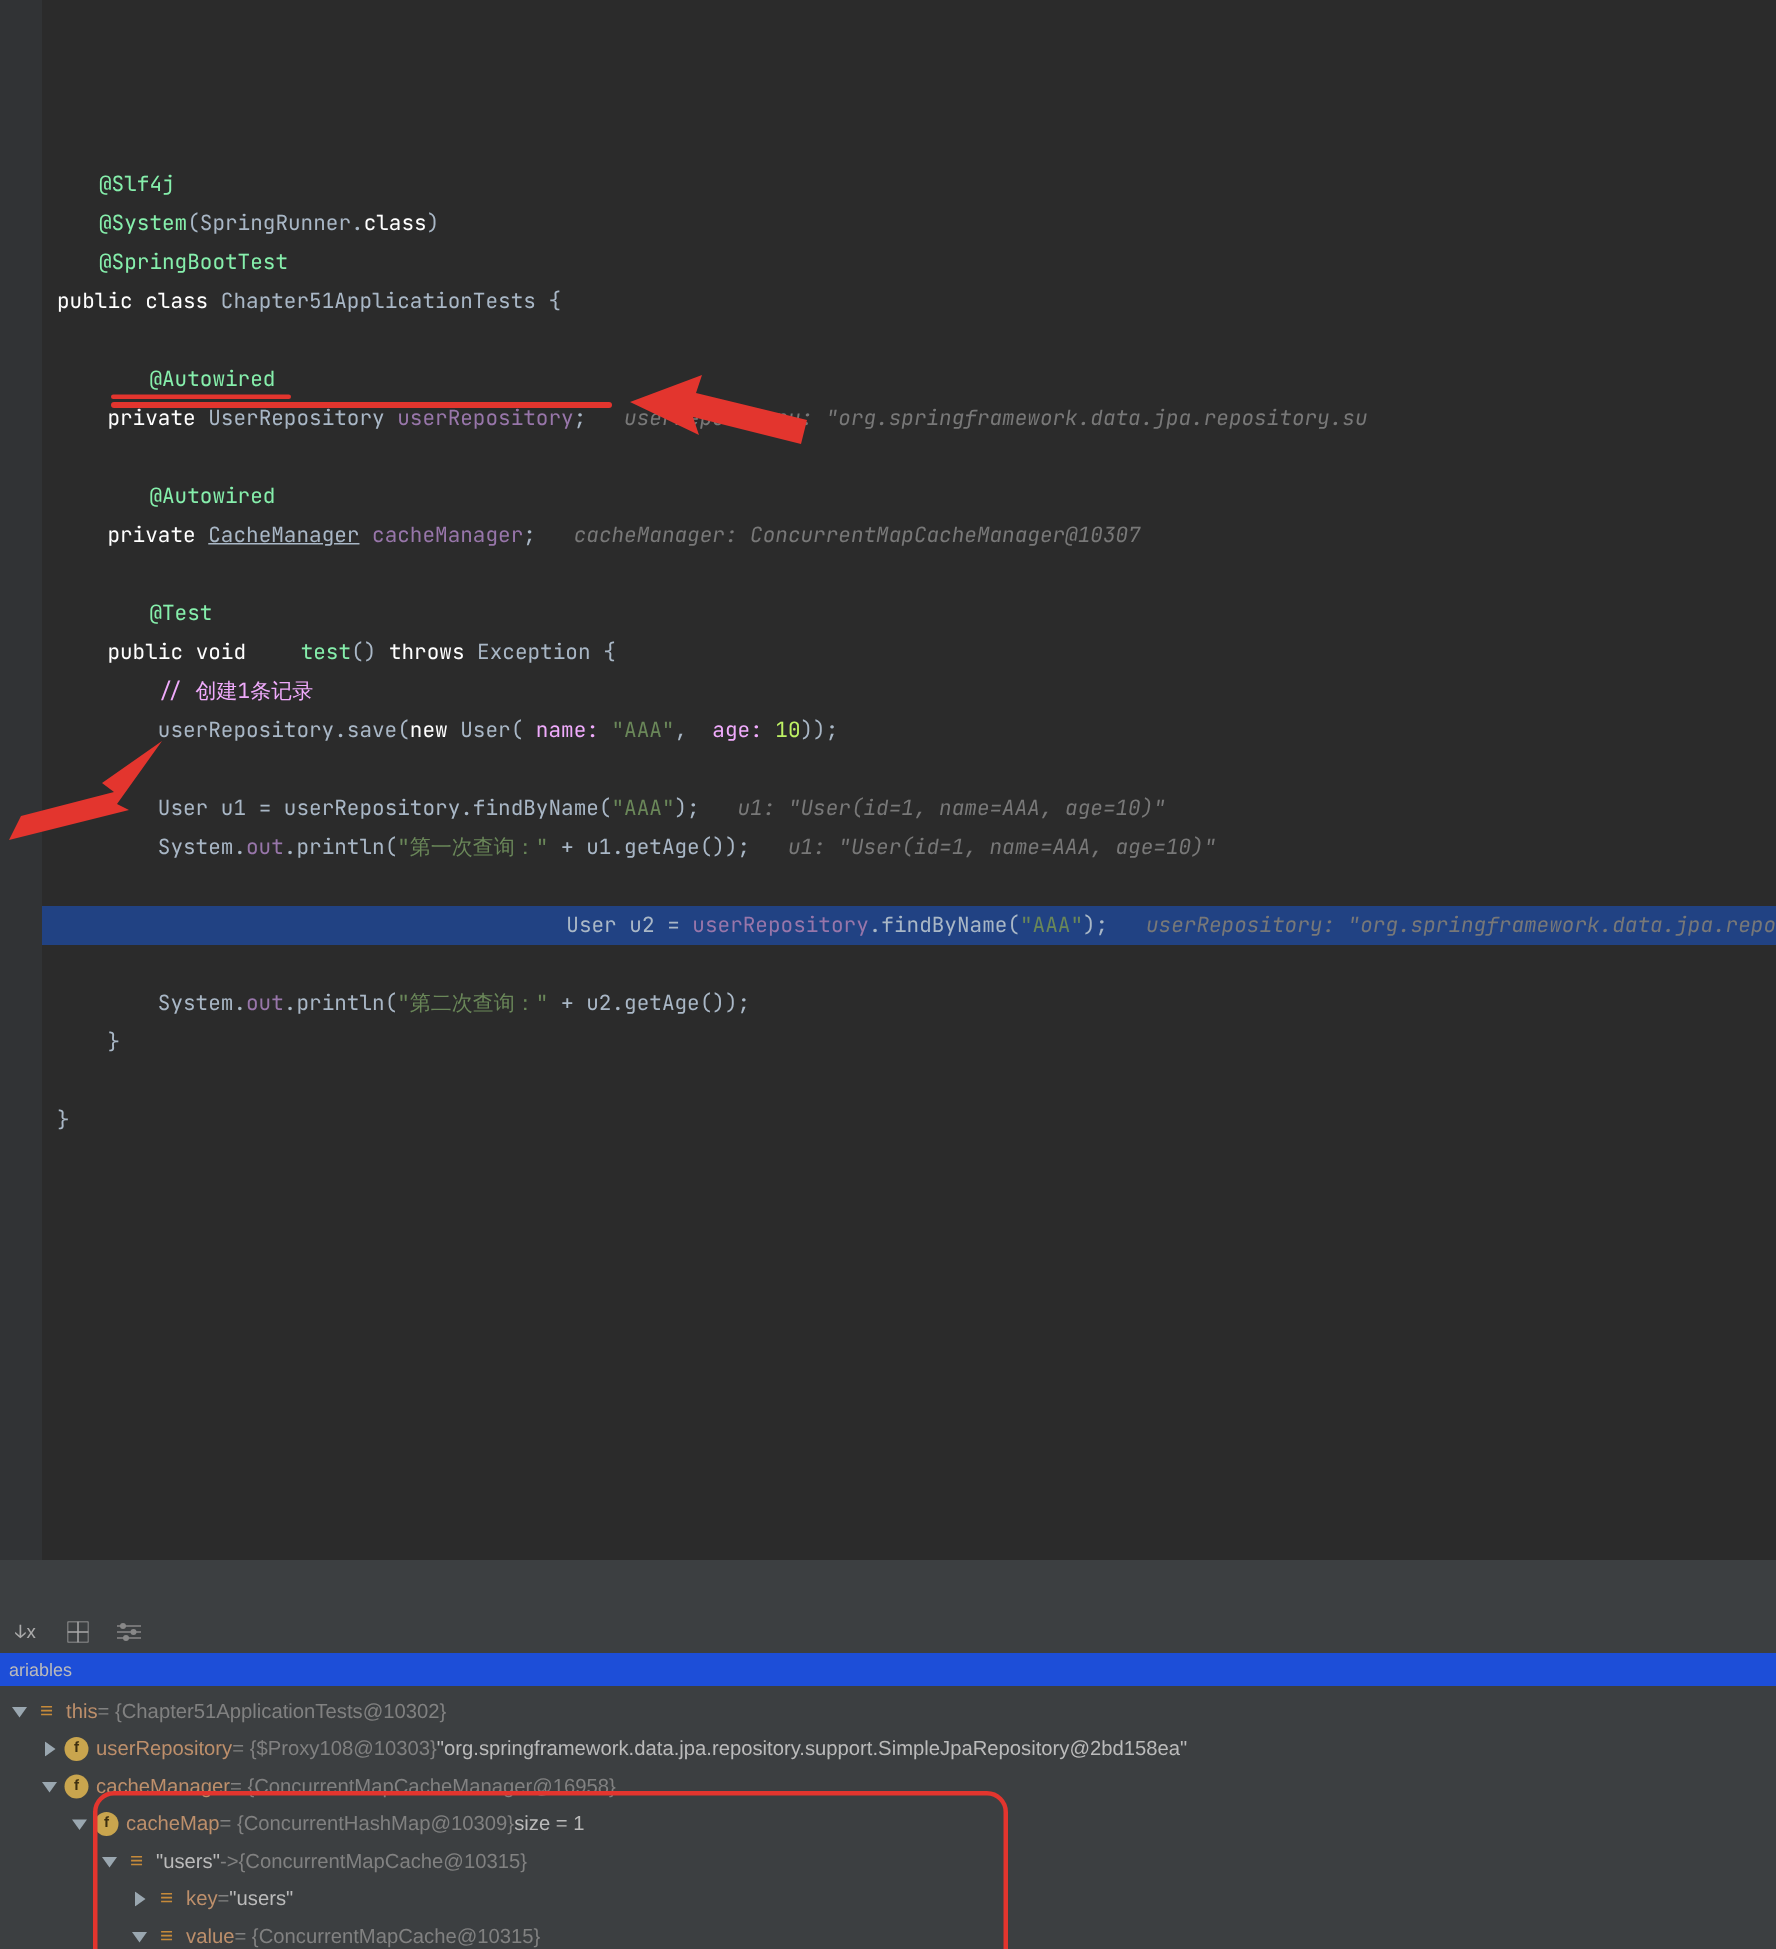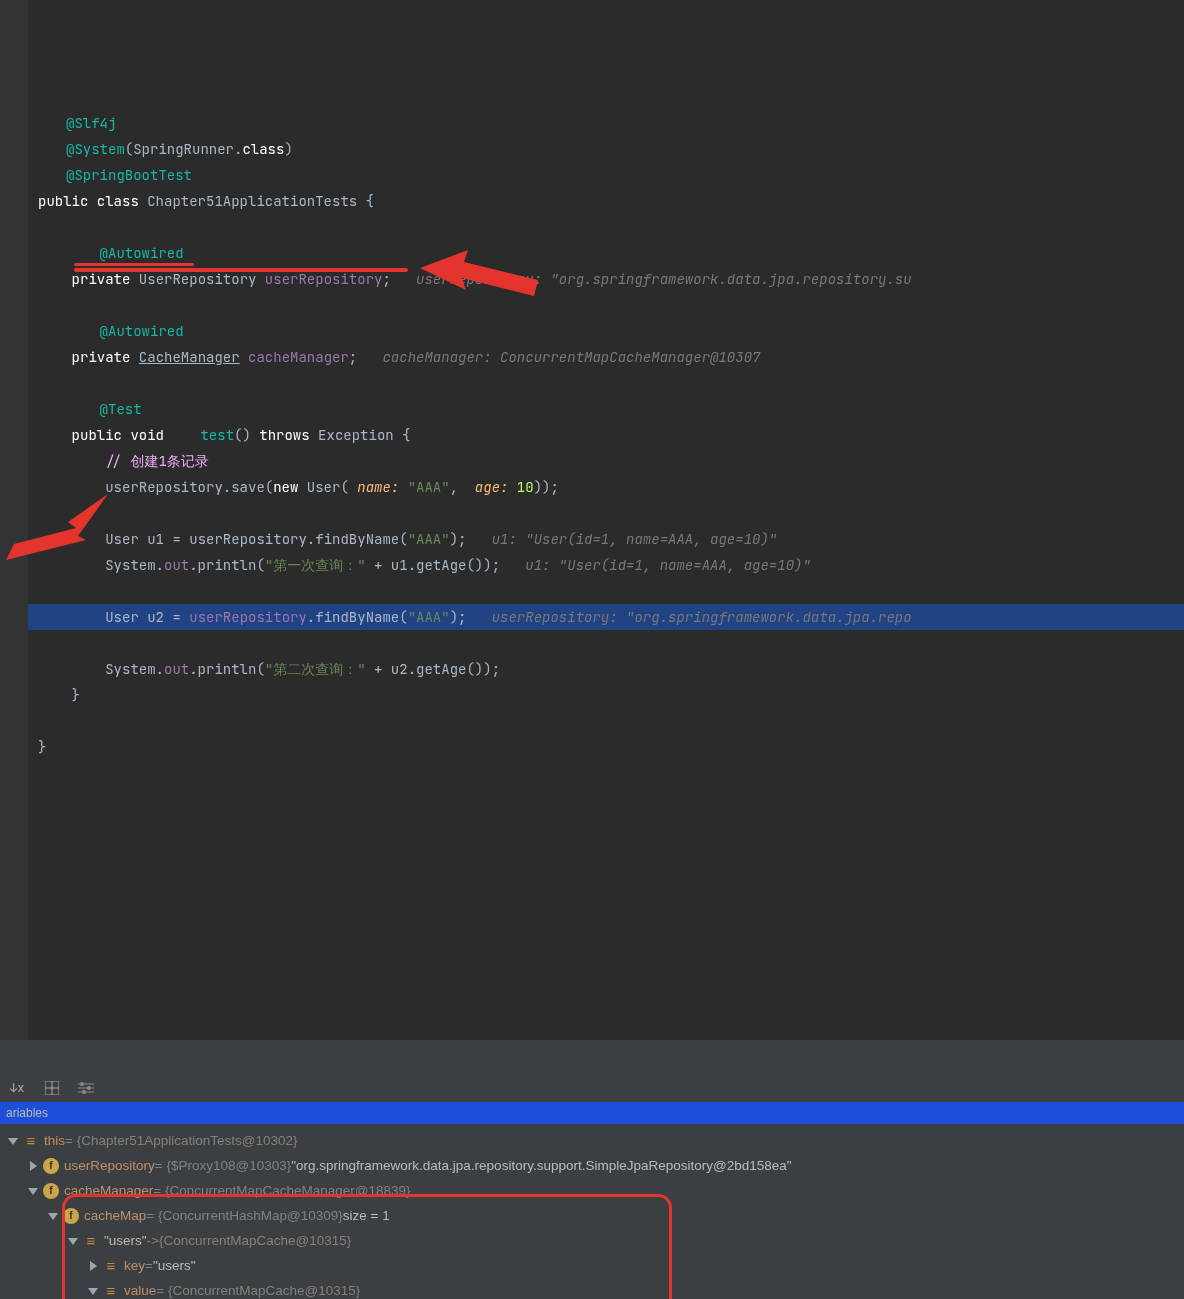--- a/index.html
+++ b/index.html
@@ -24,30 +24,31 @@
     width: 28px;
     background: #313335;
   }
   .code { margin-left: 38px; }
   .hl-line {
     background: #214283;
     display: block;
     margin-left: -38px;
     padding-left: 38px;
     width: calc(100% + 38px);
+    text-align: right;
   }
   .kw   { color: #ffffff; }
-  .ann  { color: #14b8a6; padding-left: 28px; }
+  .ann  { color: #86efac; padding-left: 28px; }
   .type { color: #a9b7c6; }
   .str  { color: #6a8759; }
   .field{ color: #9876aa; }
   .num  { color: #bef264; }
   .cmt  { color: #f0abfc; }
   .hint { color: #787878; font-style: italic; }
-  .parname { color: #fdba74; font-style: italic; }
+  .parname { color: #f0abfc; }
   .ul   { text-decoration: underline; }
 
   .red-underline {
     position: absolute;
     height: 4px;
     background: #e3352e;
     border-radius: 2px;
   }
   .red-arrow {
     position: absolute;
@@ -195,21 +196,21 @@
 
   <div class="row">
     <span class="spcr"></span>
     <span class="tw">
         <svg width="10" height="10">
           <polygon points="0,2 10,2 5,9" fill="#9aa7b0"></polygon>
         </svg>
       </span>
     <span class="ic f">f</span>
     <span class="vname">cacheManager</span>
-      <span class="vval"> = {ConcurrentMapCacheManager@18839}</span>
+      <span class="vval"> = {ConcurrentMapCacheManager@16958}</span>
   </div>
 
   <div class="row">
     <span class="spcr"></span>
       <span class="spcr"></span>
     <span class="tw">
         <svg width="10" height="10">
           <polygon points="0,2 10,2 5,9" fill="#9aa7b0"></polygon>
         </svg>
       </span>

